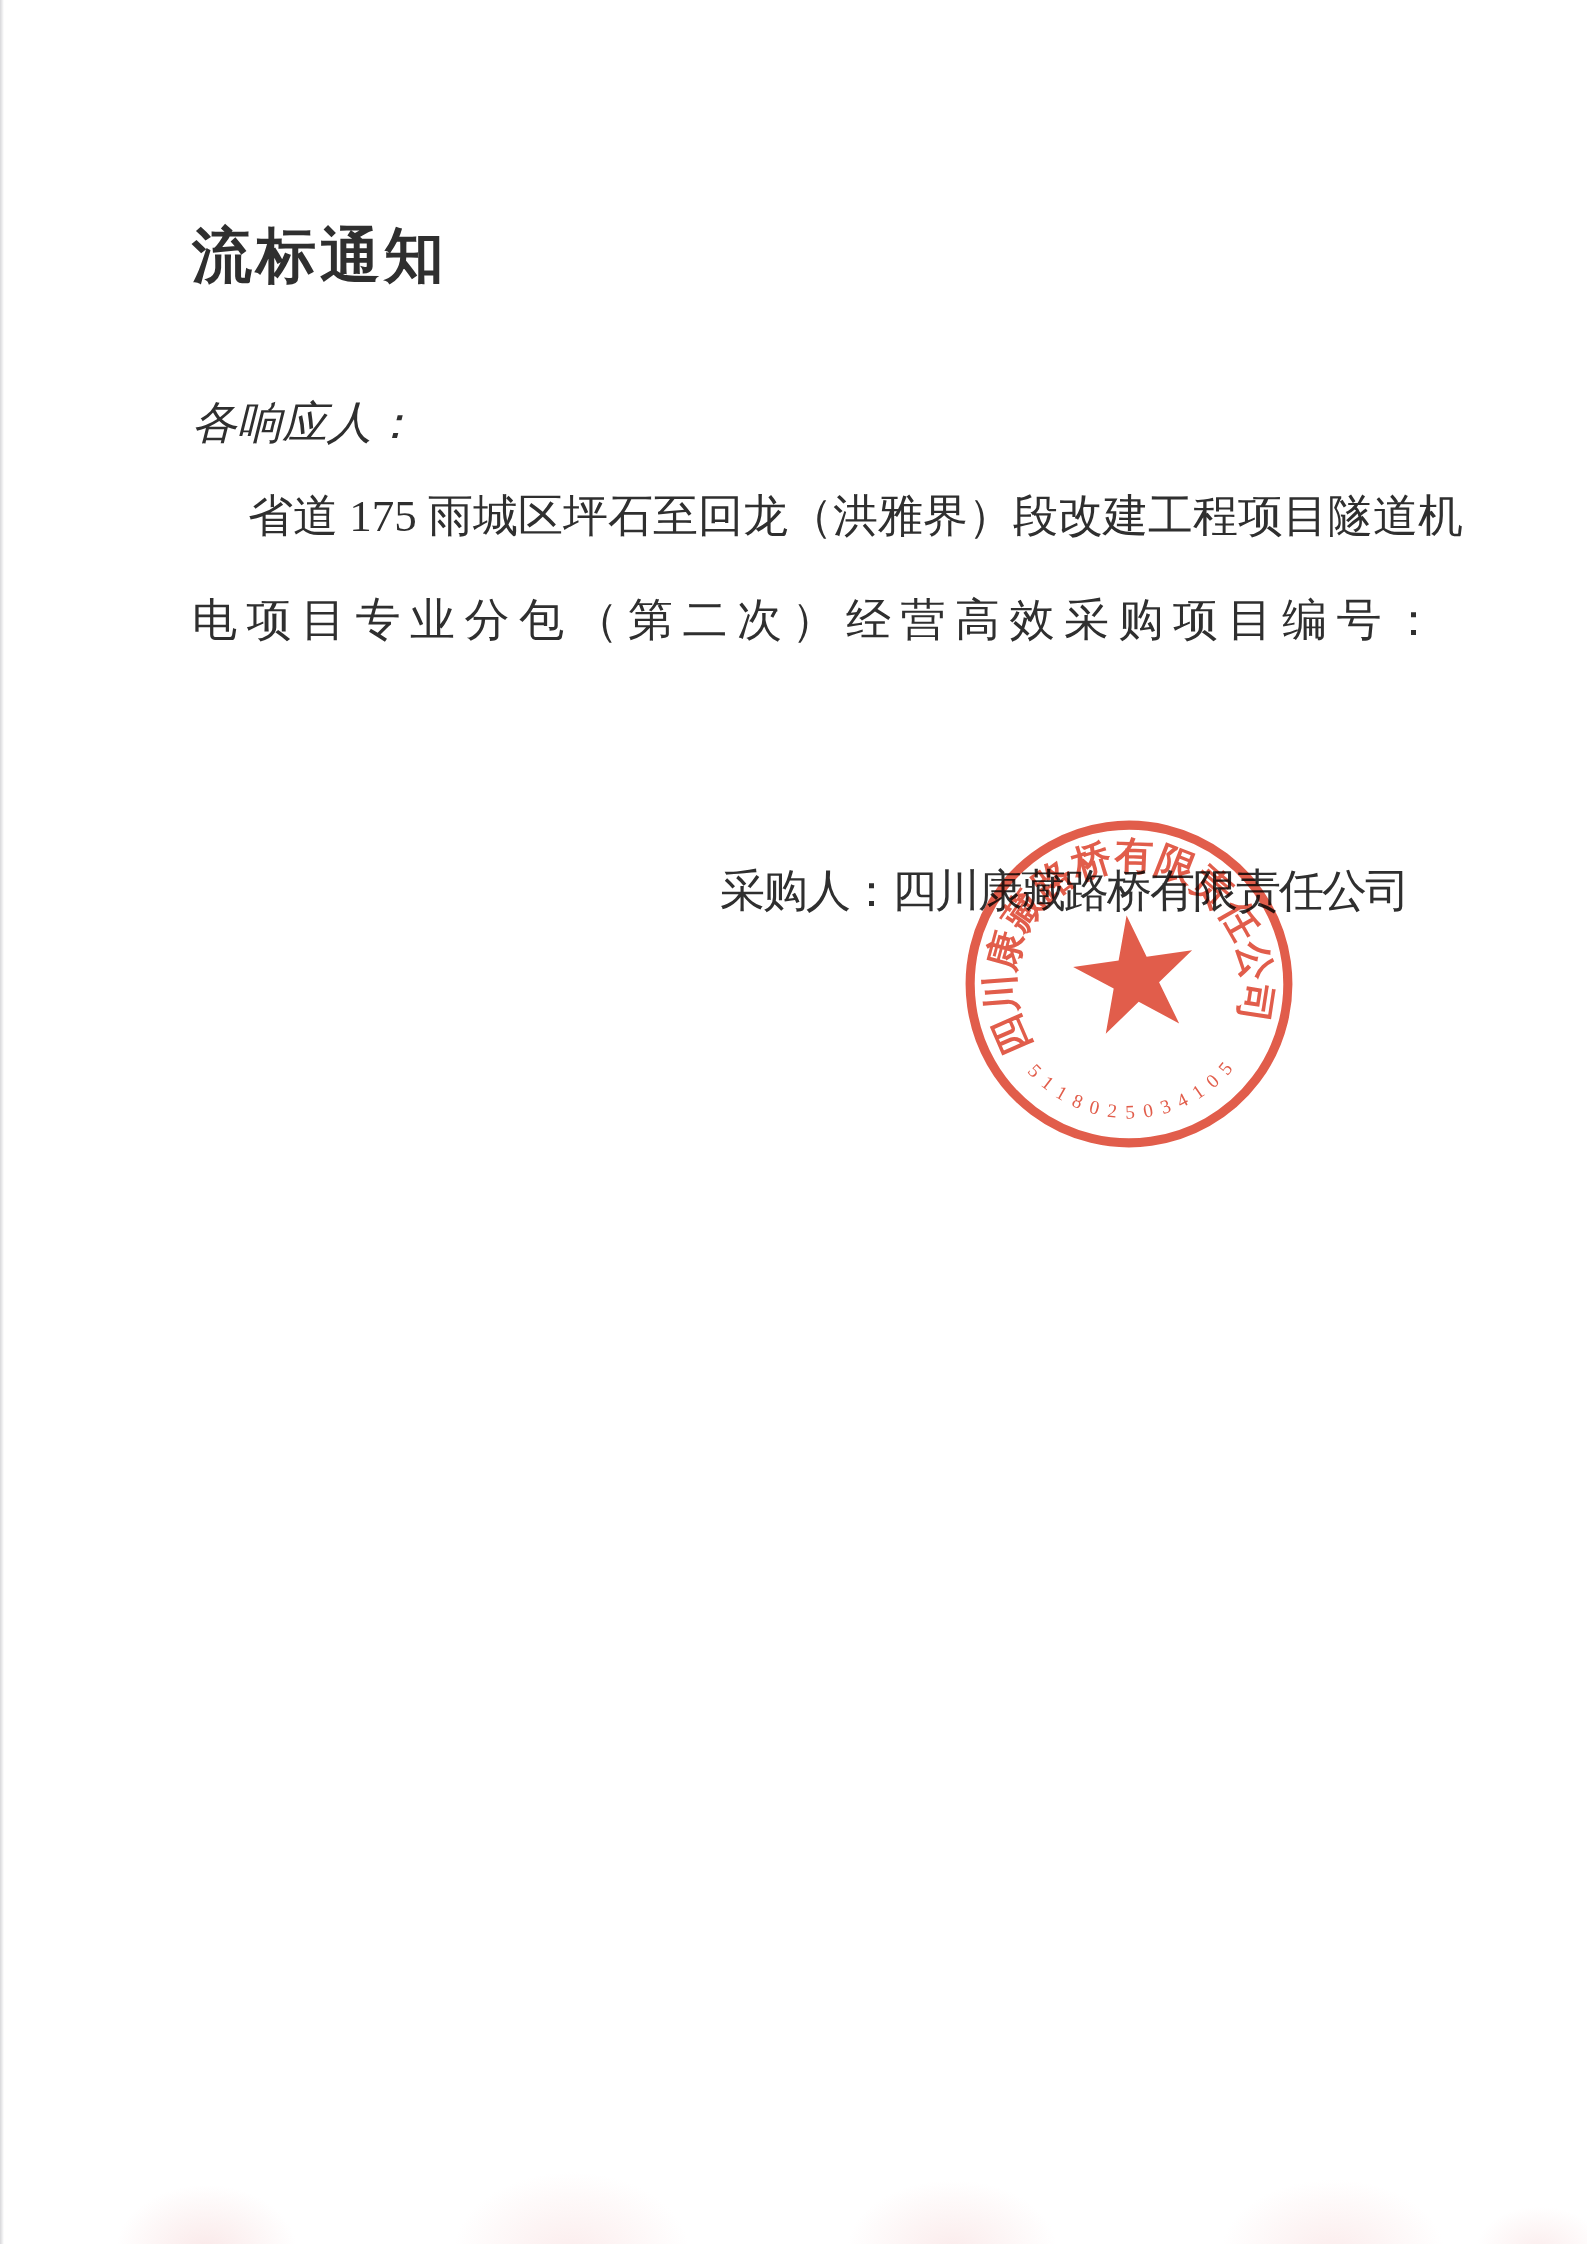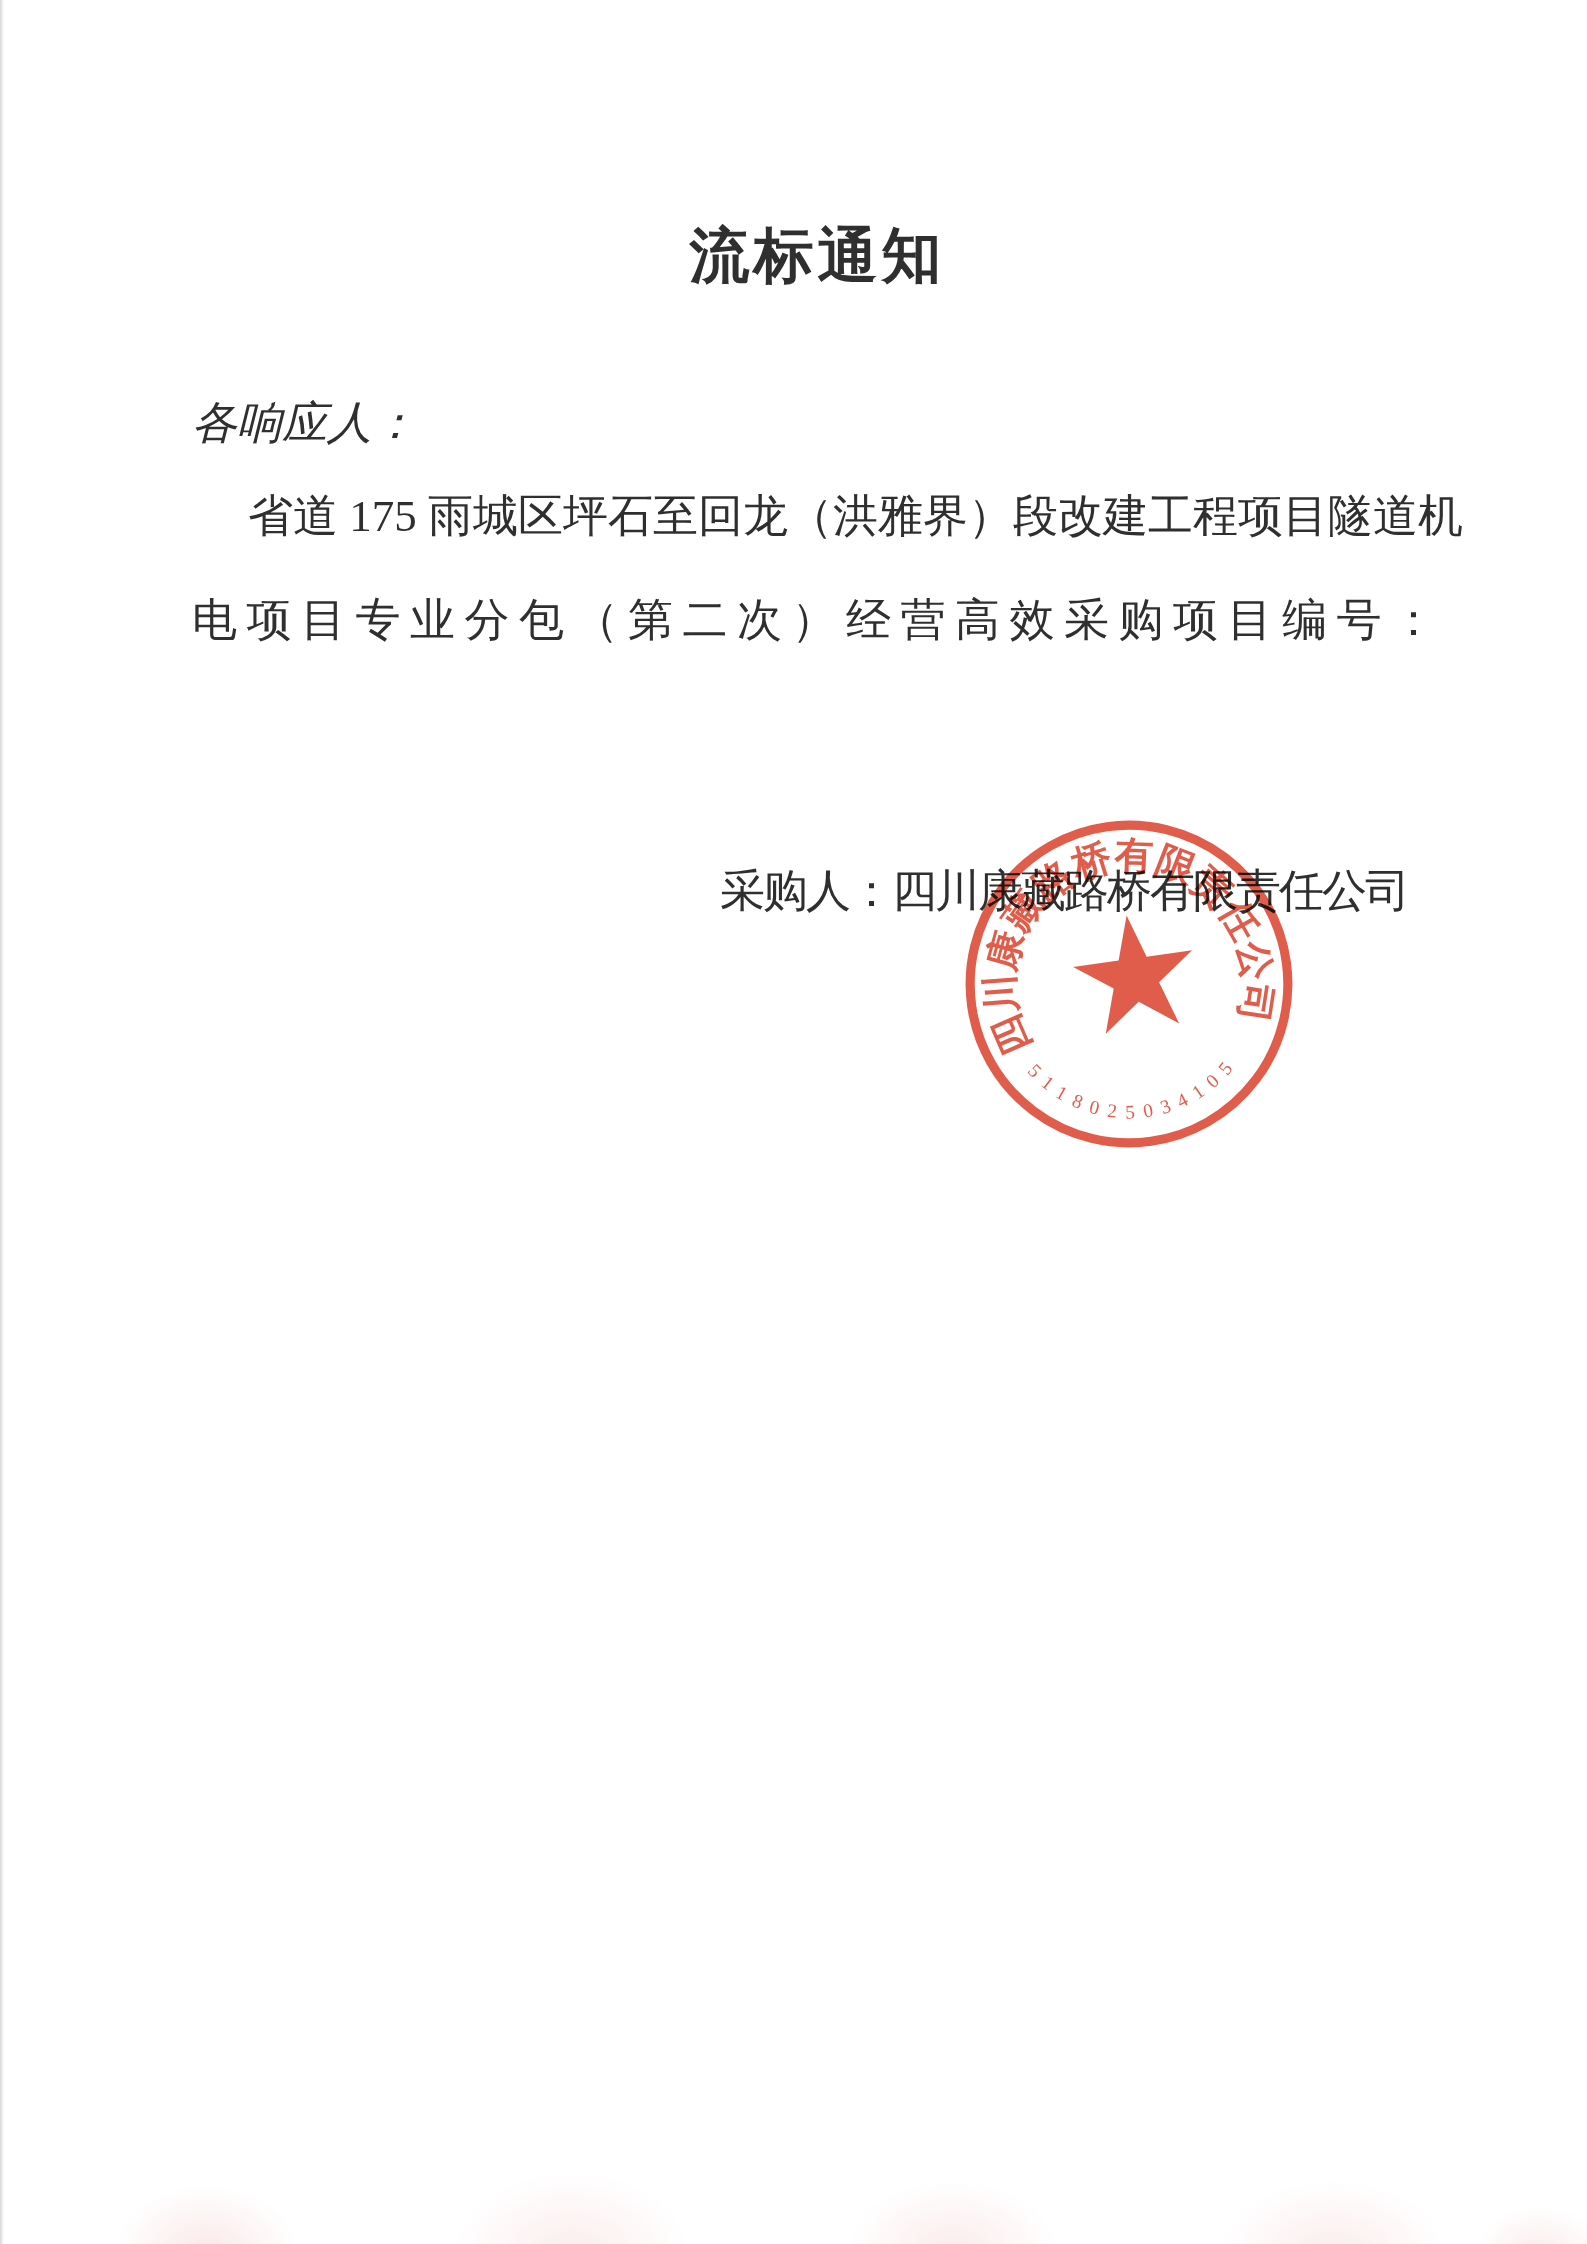--- a/index.html
+++ b/index.html
@@ -38,21 +38,20 @@
       radial-gradient(ellipse 90px 60px at 97% 103%, rgba(246,212,212,0.4), rgba(246,212,212,0) 70%);
     pointer-events: none;
   }
 
   .doc-title {
     position: absolute;
     left: 192px;
     top: 222px;
     width: 1251px;
     margin: 0;
-    text-align: center;
     font-size: 60px;
     font-weight: bold;
     letter-spacing: 4px;
     line-height: 1.15;
   }
   .text-line {
     position: absolute;
     white-space: nowrap;
     font-size: 45px;
     line-height: 1.2;

